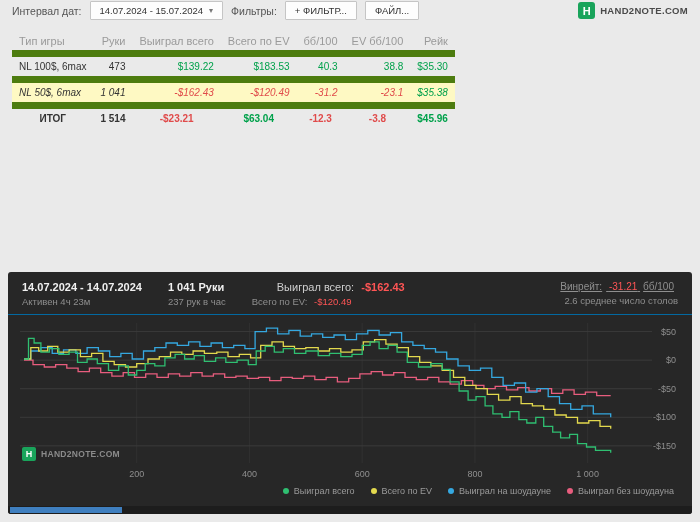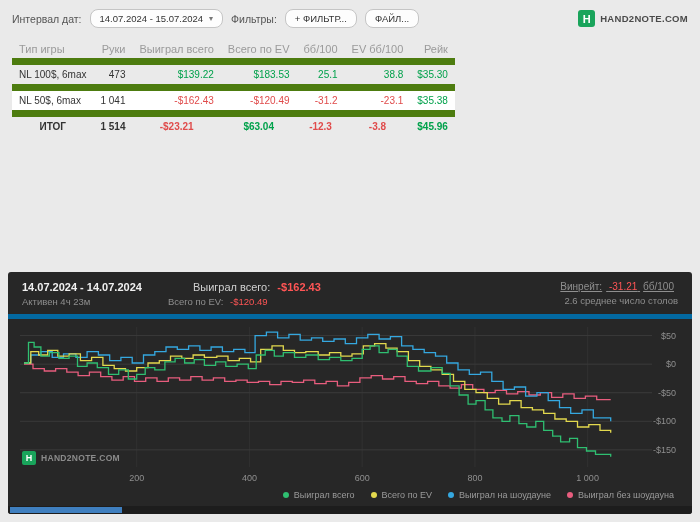--- a/index.html
+++ b/index.html
@@ -3,52 +3,52 @@
 <meta charset="utf-8">
 <style>
   html,body { margin:0; padding:0; }
   body {
     width:700px; height:522px; position:relative; overflow:hidden;
     background:#eaeaea;
     font-family:"Liberation Sans", sans-serif;
     -webkit-font-smoothing:antialiased;
   }
   
-  .toolbar { display:flex; align-items:center; gap:8px; padding:9px 12px 0 12px; }
+  .toolbar { display:flex; align-items:center; gap:8px; padding:1px 12px 0 12px; }
   .tb-label { font-size:10.5px; color:#555; }
   .btn {
-    background:#fdfdfd; border:1px solid #c5c5c5; border-radius:8px;
+    background:#fdfdfd; border:1px solid #c5c5c5; border-radius:1px;
     font-size:9.5px; color:#333; padding:3px 9px; display:inline-flex;
     align-items:center; gap:6px; cursor:default; font-family:inherit;
   }
   .caret { font-size:8px; color:#777; line-height:1; }
   .brand { margin-left:auto; display:flex; align-items:center; gap:5px; }
   .brand-square {
     width:17px; height:17px; background:#19a45b; border-radius:3px; color:#fff;
     font-weight:bold; font-size:11px; display:flex; align-items:center; justify-content:center;
   }
   .brand-text { font-size:9.5px; font-weight:bold; color:#4a4a4a; letter-spacing:.3px; }
   
   table.stats { border-collapse:collapse; margin:12px 0 0 12px; font-size:10px; }
   table.stats th {
     color:#9a9a9a; font-weight:normal; font-size:11px; padding:3px 7px;
     text-align:left; white-space:nowrap;
   }
   table.stats td { color:#333; padding:4px 7px; border-top:7px solid #4d7c0f; white-space:nowrap; }
   table.stats th.num, table.stats td.num { text-align:right; }
-  table.stats tr.highlight td { background:#ffffff; }
+  table.stats tr.highlight td { background:#fef9c3;font-style:italic; }
   table.stats tr.bold td { font-weight:bold;text-align:center; }
   table.stats td.green { color:#00a14b; }
   table.stats td.red { color:#e04b4b; }
   
   .panel {
     position:absolute; left:8px; right:8px; top:272px; bottom:8px;
     background:#272727; border-radius:3px;
   }
-  .panel-header { display:flex; padding:9px 14px 7px 14px; border-bottom:5px solid #0369a1; }
+  .panel-header { display:flex; padding:9px 14px 7px 14px; border-bottom:1px solid #0369a1; }
   .ph-block { margin-right:26px; }
   .ph-main { font-size:11px; font-weight:bold; color:#f0f0f0; margin-bottom:3px; white-space:nowrap; }
   .ph-sub { font-size:9.5px; color:#8f8f8f; white-space:nowrap; }
   .ph-label { color:#cfcfcf; font-weight:normal; margin-right:4px;padding-left:25px; }
   .ph-sublabel { color:#8f8f8f; margin-right:4px; }
   .red-val { color:#ff5555; font-weight:bold; }
   .red-val-sub { color:#ff5555; }
   .ph-right { margin-left:auto; text-align:right; }
   .ph-right .ph-main { font-weight:normal; font-size:10px; color:#8f8f8f;text-decoration:underline; }
   .chart-wrap { position:relative; margin:4px 12px 0 12px; height:164px; }
@@ -99,21 +99,21 @@
         <th class="num">EV бб/100</th>
         <th class="num">Рейк</th>
       </tr>
     </thead>
   <tbody>
       <tr>
         <td>NL 100$, 6max</td>
         <td class="num">473</td>
         <td class="num green">$139.22</td>
         <td class="num green">$183.53</td>
-        <td class="num green">25.1</td>
+        <td class="num green">40.3</td>
         <td class="num green">38.8</td>
         <td class="num green">$35.30</td>
       </tr>
       <tr class="highlight">
         <td>NL 50$, 6max</td>
         <td class="num">1 041</td>
         <td class="num red">-$162.43</td>
         <td class="num red">-$120.49</td>
         <td class="num red">-31.2</td>
         <td class="num red">-23.1</td>
@@ -129,20 +129,24 @@
         <td class="num green">$45.96</td>
       </tr>
     </tbody>
 </table>
 
 <div class="panel">
   <div class="panel-header">
     <div class="ph-block">
       <div class="ph-main">14.07.2024 - 14.07.2024</div>
       <div class="ph-sub">Активен 4ч 23м</div>
+    </div>
+    <div class="ph-block">
+      <div class="ph-main">1 041 Руки</div>
+      <div class="ph-sub">237 рук в час</div>
     </div>
     <div class="ph-block">
       <div class="ph-main">
         <span class="ph-label">Выиграл всего:</span>
         <span class="red-val">-$162.43</span>
       </div>
       <div class="ph-sub">
         <span class="ph-sublabel">Всего по EV:</span>
         <span class="red-val-sub">-$120.49</span>
       </div>

